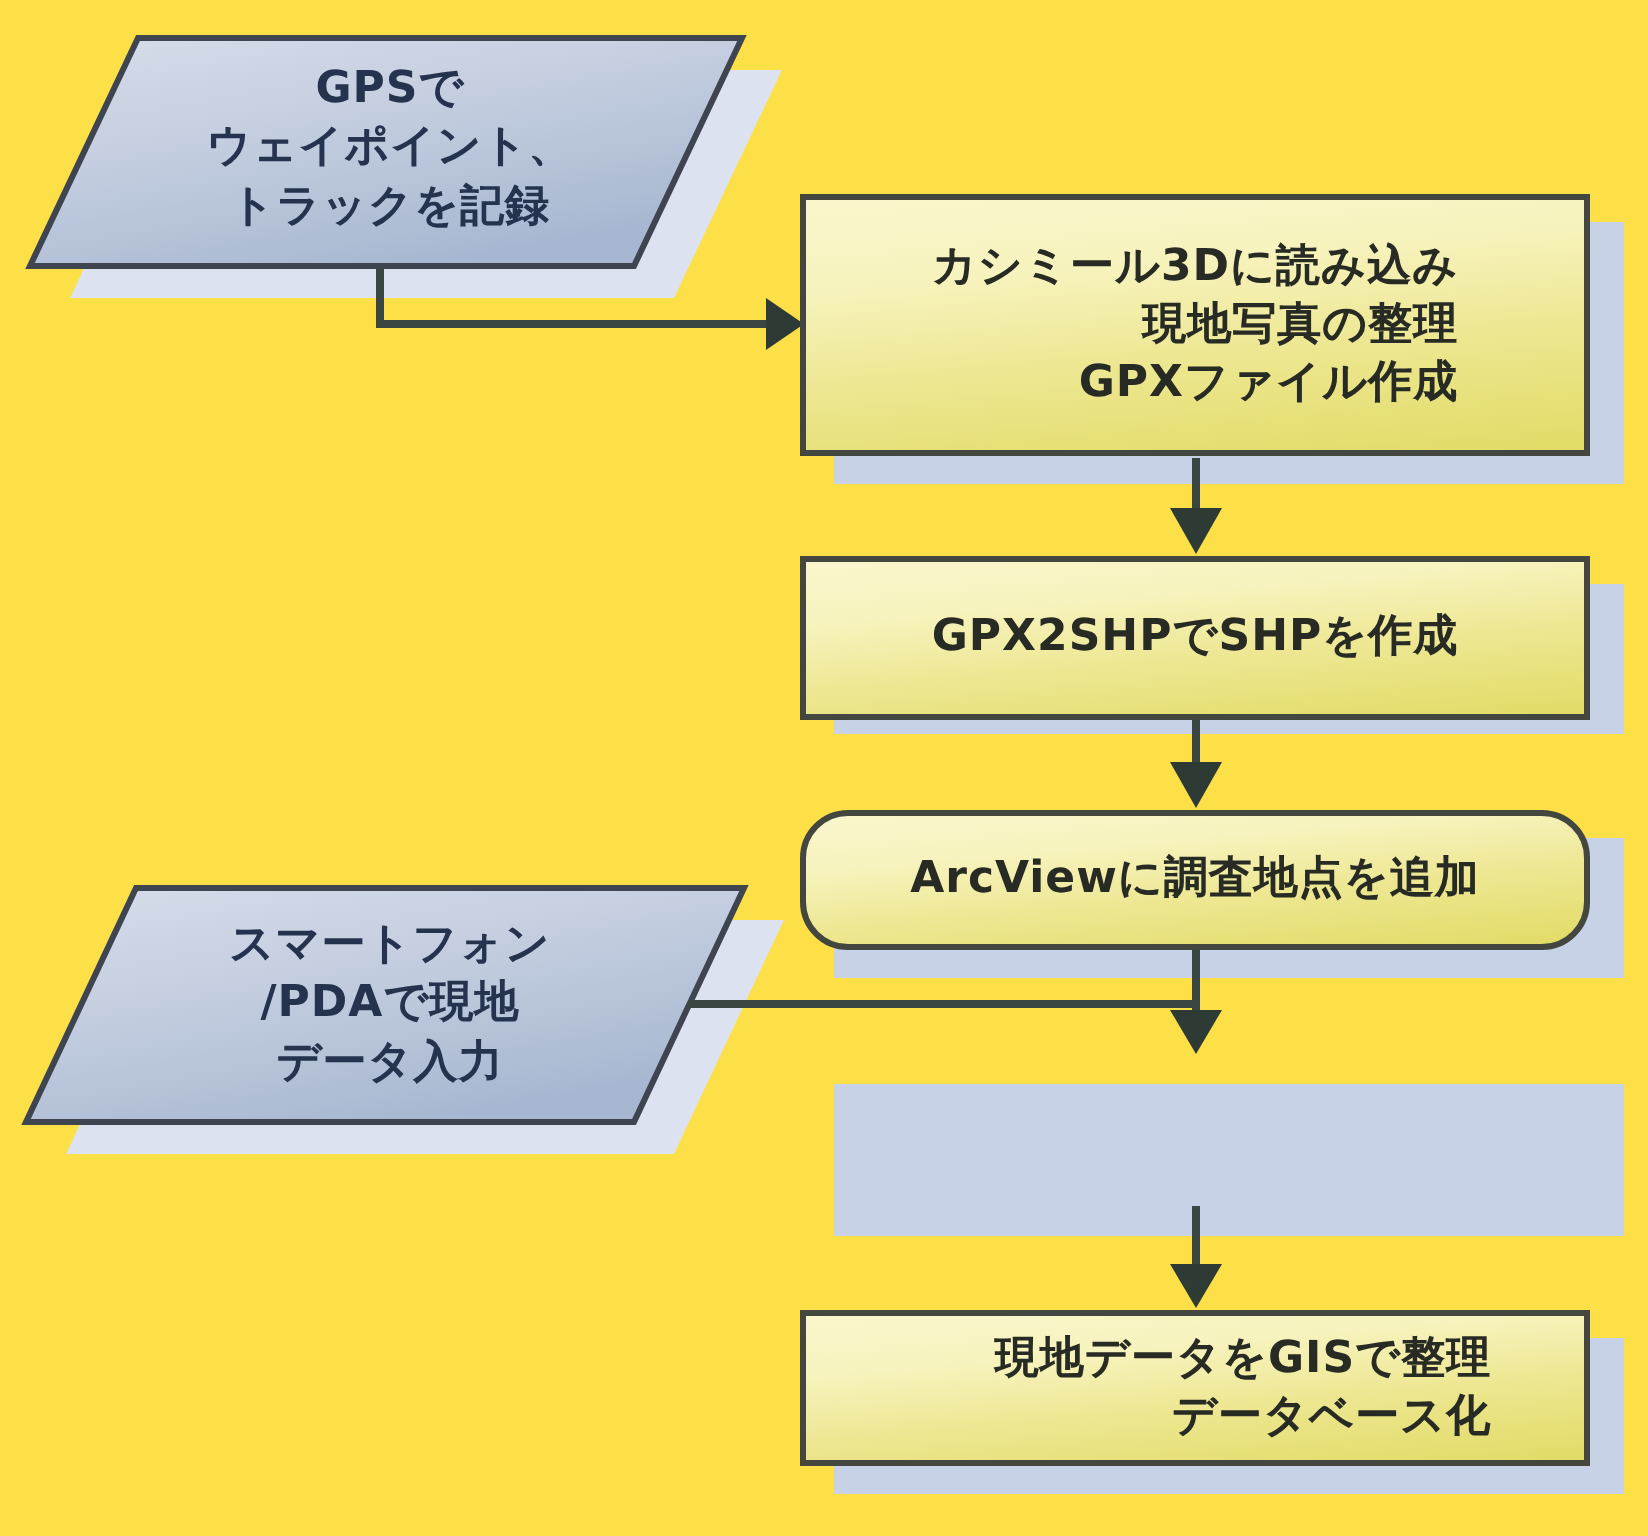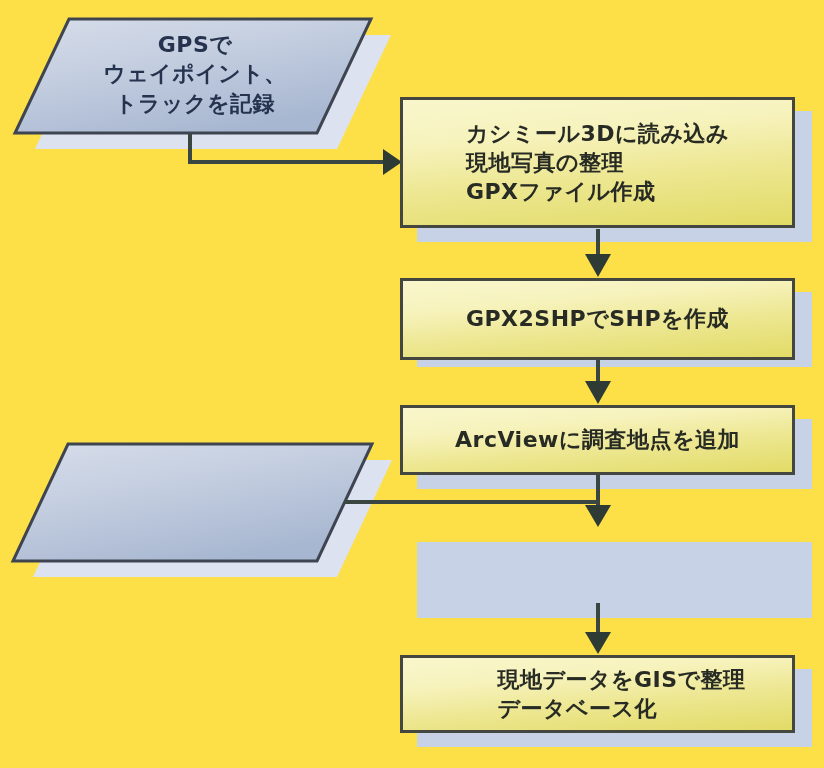--- a/index.html
+++ b/index.html
@@ -26,33 +26,33 @@
   .process-box {
     position: absolute;
     left: 400px;
     width: 395px;
     box-sizing: border-box;
     border: 3px solid #43473F;
     background: linear-gradient(175deg, #F9F6CC 0%, #F7F3BE 28%, #EDE792 60%, #E2DB66 100%);
     display: flex;
     align-items: center;
     justify-content: center;
-    text-align: left;
+    text-align: right;
   }
   .process-box span {
     white-space: pre-line;
     font-weight: 700;
     font-size: 22px;
     line-height: 1.32;
     color: #272B24;
     letter-spacing: 0.5px;
   }
   .b1 { top: 97px;  height: 131px; }
   .b2 { top: 278px; height: 82px;  }
-  .b3 { top: 405px; height: 70px;  }
+  .b3 { top: 405px; height: 70px; border-radius: 24px;  }
   .b4 { top: 528px; height: 76px;  }
   .b5 { top: 655px; height: 78px; padding-left: 48px;  }
   
   .para-label {
     position: absolute;
     left: 40px;
     width: 310px;
     height: 104px;
     display: flex;
     align-items: center;
@@ -114,20 +114,23 @@
       <polygon points="585,254 611,254 598,277"></polygon>
       <polygon points="585,381 611,381 598,404"></polygon>
       <polygon points="585,505 611,505 598,527"></polygon>
       <polygon points="585,632 611,632 598,654"></polygon>
     </g>
   </svg>
 
   <div class="para-label p1">GPSで
 ウェイポイント、
 トラックを記録</div>
+  <div class="para-label p2">スマートフォン
+/PDAで現地
+データ入力</div>
 
   <div class="process-box b1">
     <span>カシミール3Dに読み込み
 現地写真の整理
 GPXファイル作成</span>
   </div>
   <div class="process-box b2">
     <span>GPX2SHPでSHPを作成</span>
   </div>
   <div class="process-box b3">

